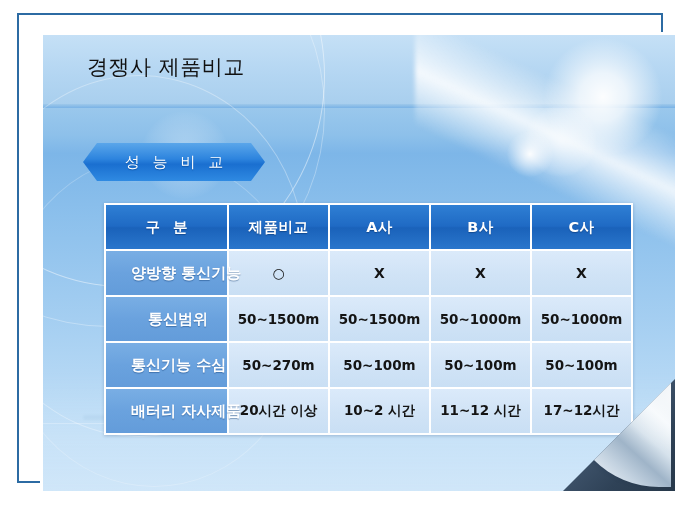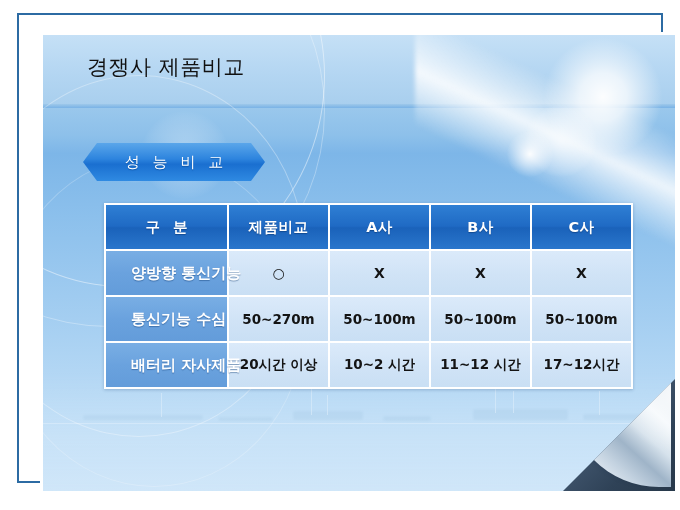--- a/index.html
+++ b/index.html
@@ -351,20 +351,27 @@
           </thead>
           <tbody>
             <tr>
               <td class="row-label">양방향 통신기능</td>
               <td class="val mark">○</td>
               <td class="val mark">X</td>
               <td class="val mark">X</td>
               <td class="val mark">X</td>
             </tr>
             <tr>
+              <td class="row-label">통신범위</td>
+              <td class="val">50~1500m</td>
+              <td class="val">50~1500m</td>
+              <td class="val">50~1000m</td>
+              <td class="val">50~1000m</td>
+            </tr>
+            <tr>
               <td class="row-label">통신기능 수심</td>
               <td class="val">50~270m</td>
               <td class="val">50~100m</td>
               <td class="val">50~100m</td>
               <td class="val">50~100m</td>
             </tr>
             <tr>
               <td class="row-label">배터리 자사제품</td>
               <td class="val">20시간 이상</td>
               <td class="val">10~2 시간</td>

